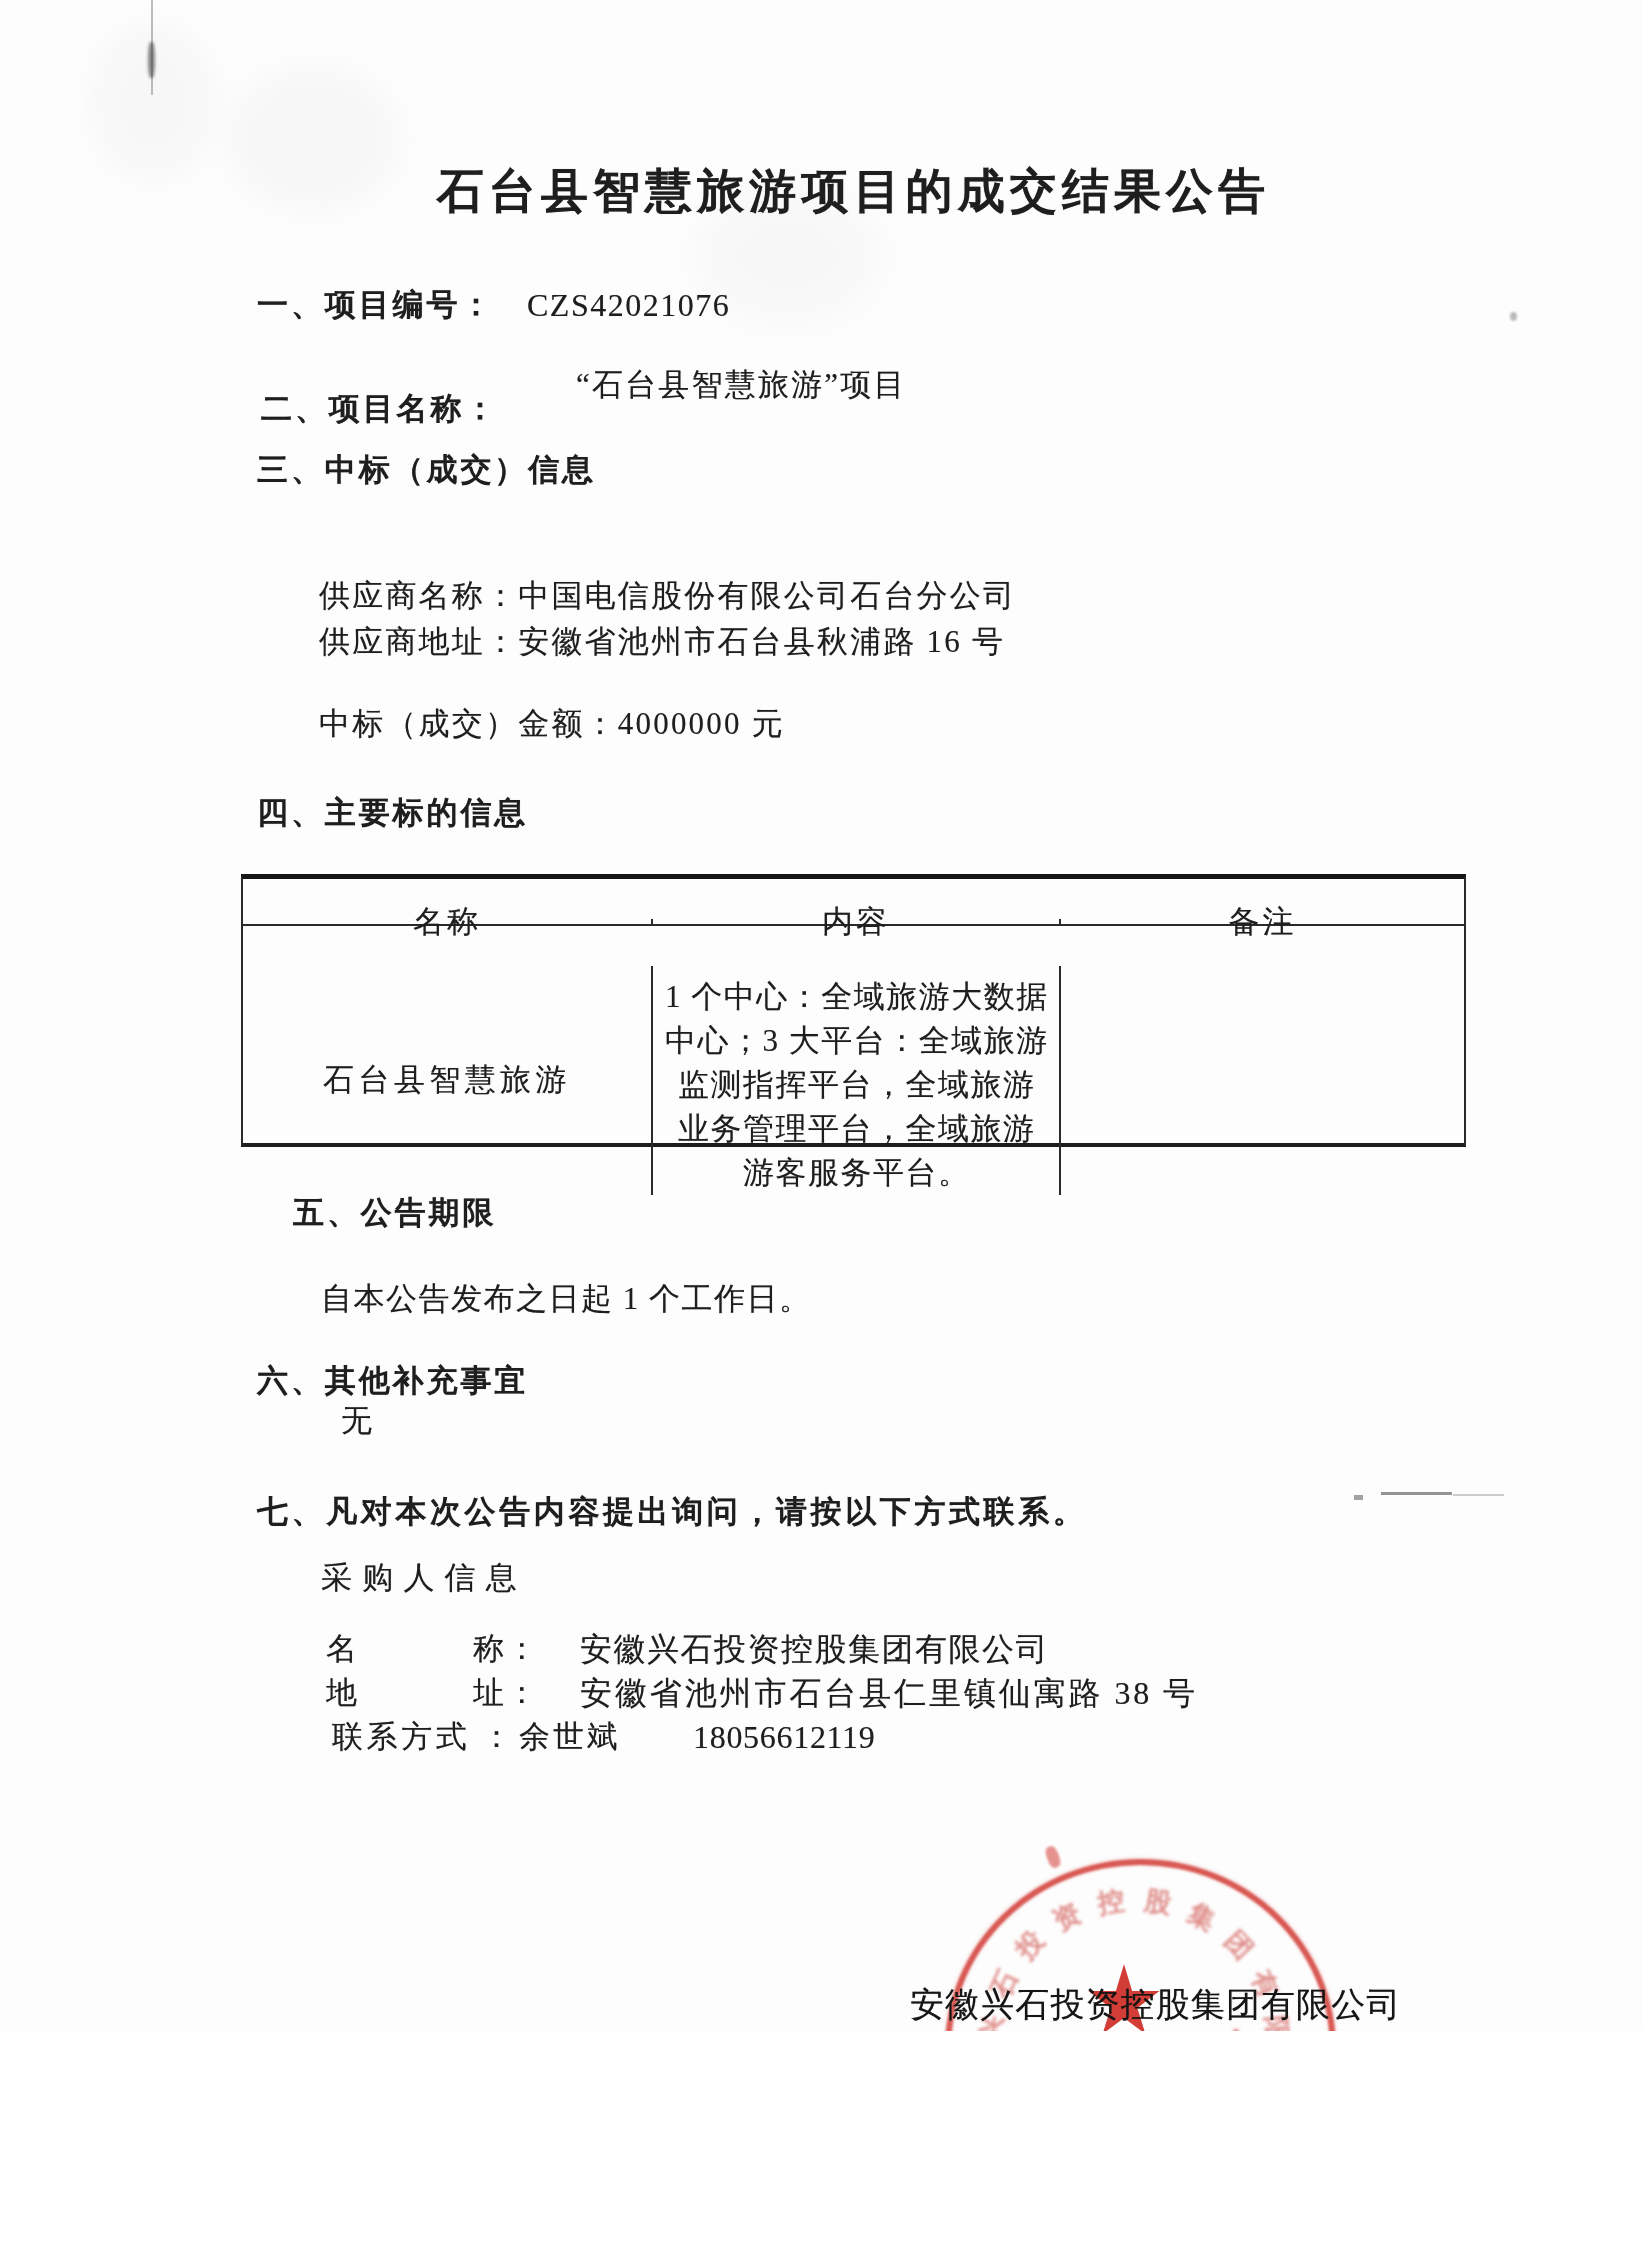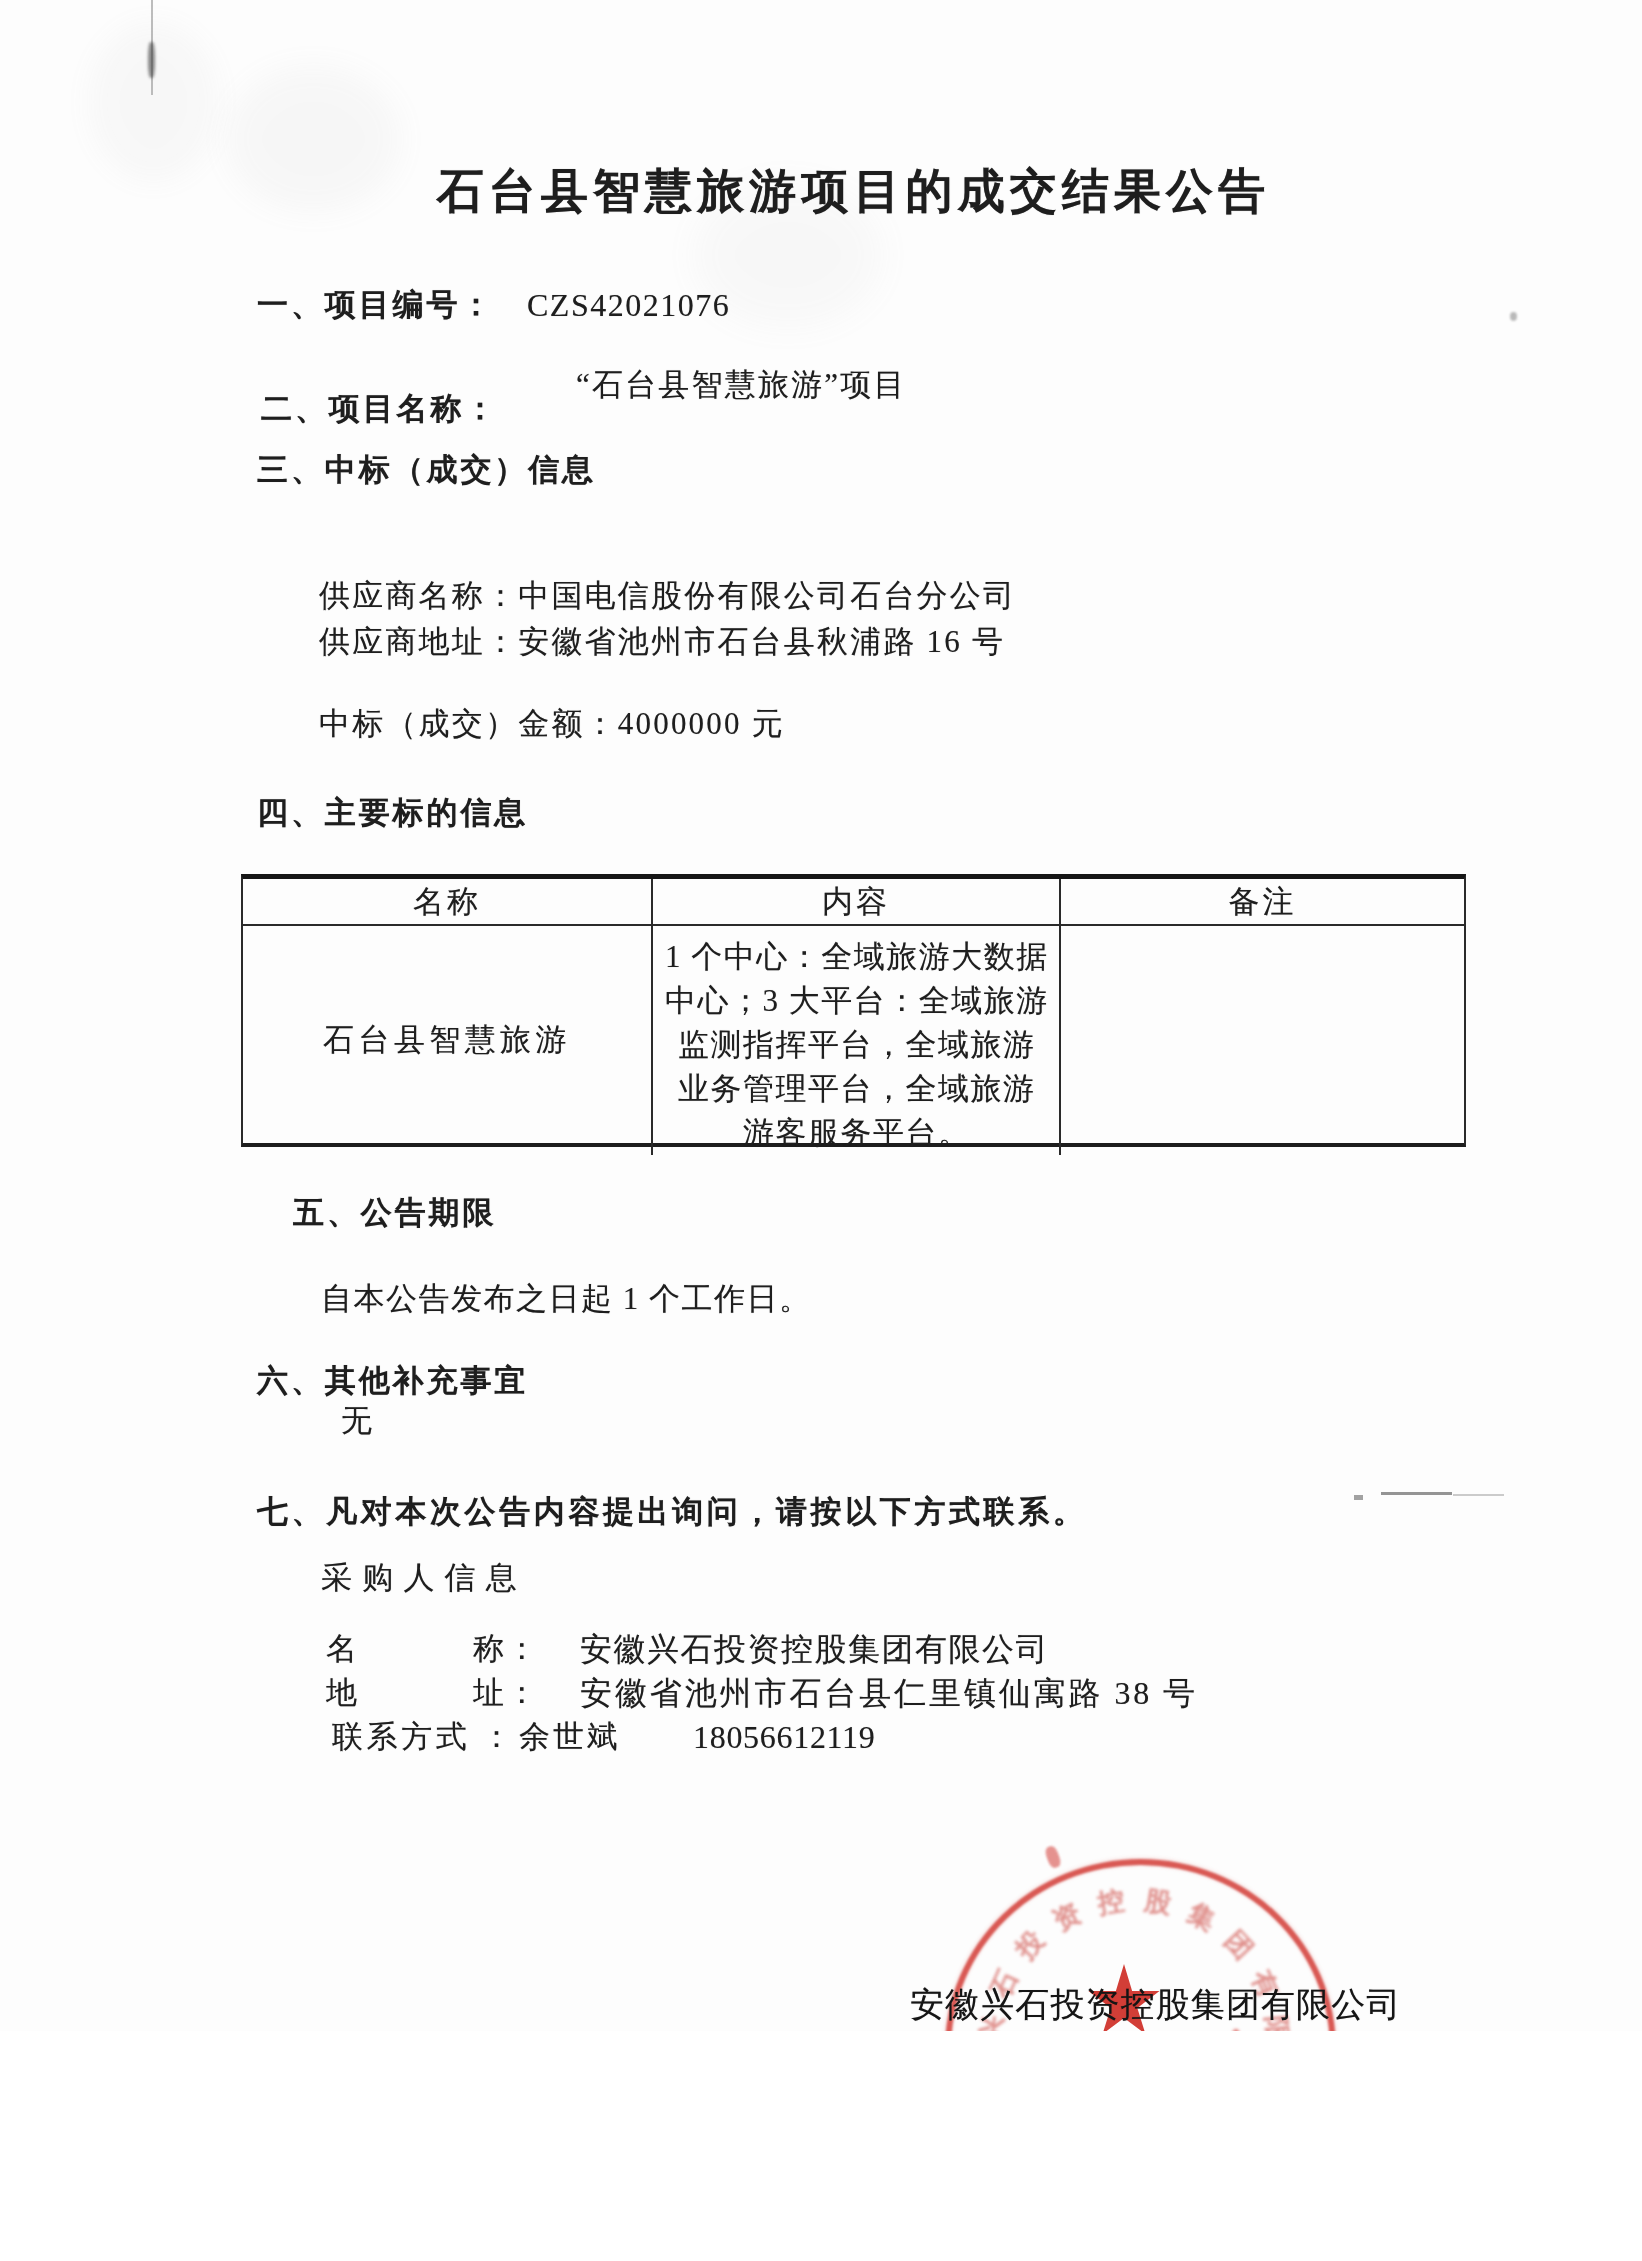--- a/index.html
+++ b/index.html
@@ -42,20 +42,21 @@
     display:grid;
     grid-template-columns:410px 408px 1fr;
     grid-template-rows:47px 1fr;
   }
   .award-table .cell{
     border-right:2.2px solid #2a2a2a;
     border-bottom:2.2px solid #2a2a2a;
     display:flex;align-items:center;justify-content:center;
     font-size:31px;letter-spacing:2.9px;
     text-shadow:0 0 0.7px rgba(30,30,30,.4);
+    margin-top:40px;
   }
   .award-table .cell:nth-child(3n){border-right:none;}
   .award-table .body{border-bottom:none;}
   .award-table .content-cell{
     justify-content:flex-start;align-items:flex-start;
     padding:8.8px 10.2px 0 11.7px;
     white-space:normal;line-height:44px;
     letter-spacing:1.5px;font-size:31px;
     text-align:center;
   }

